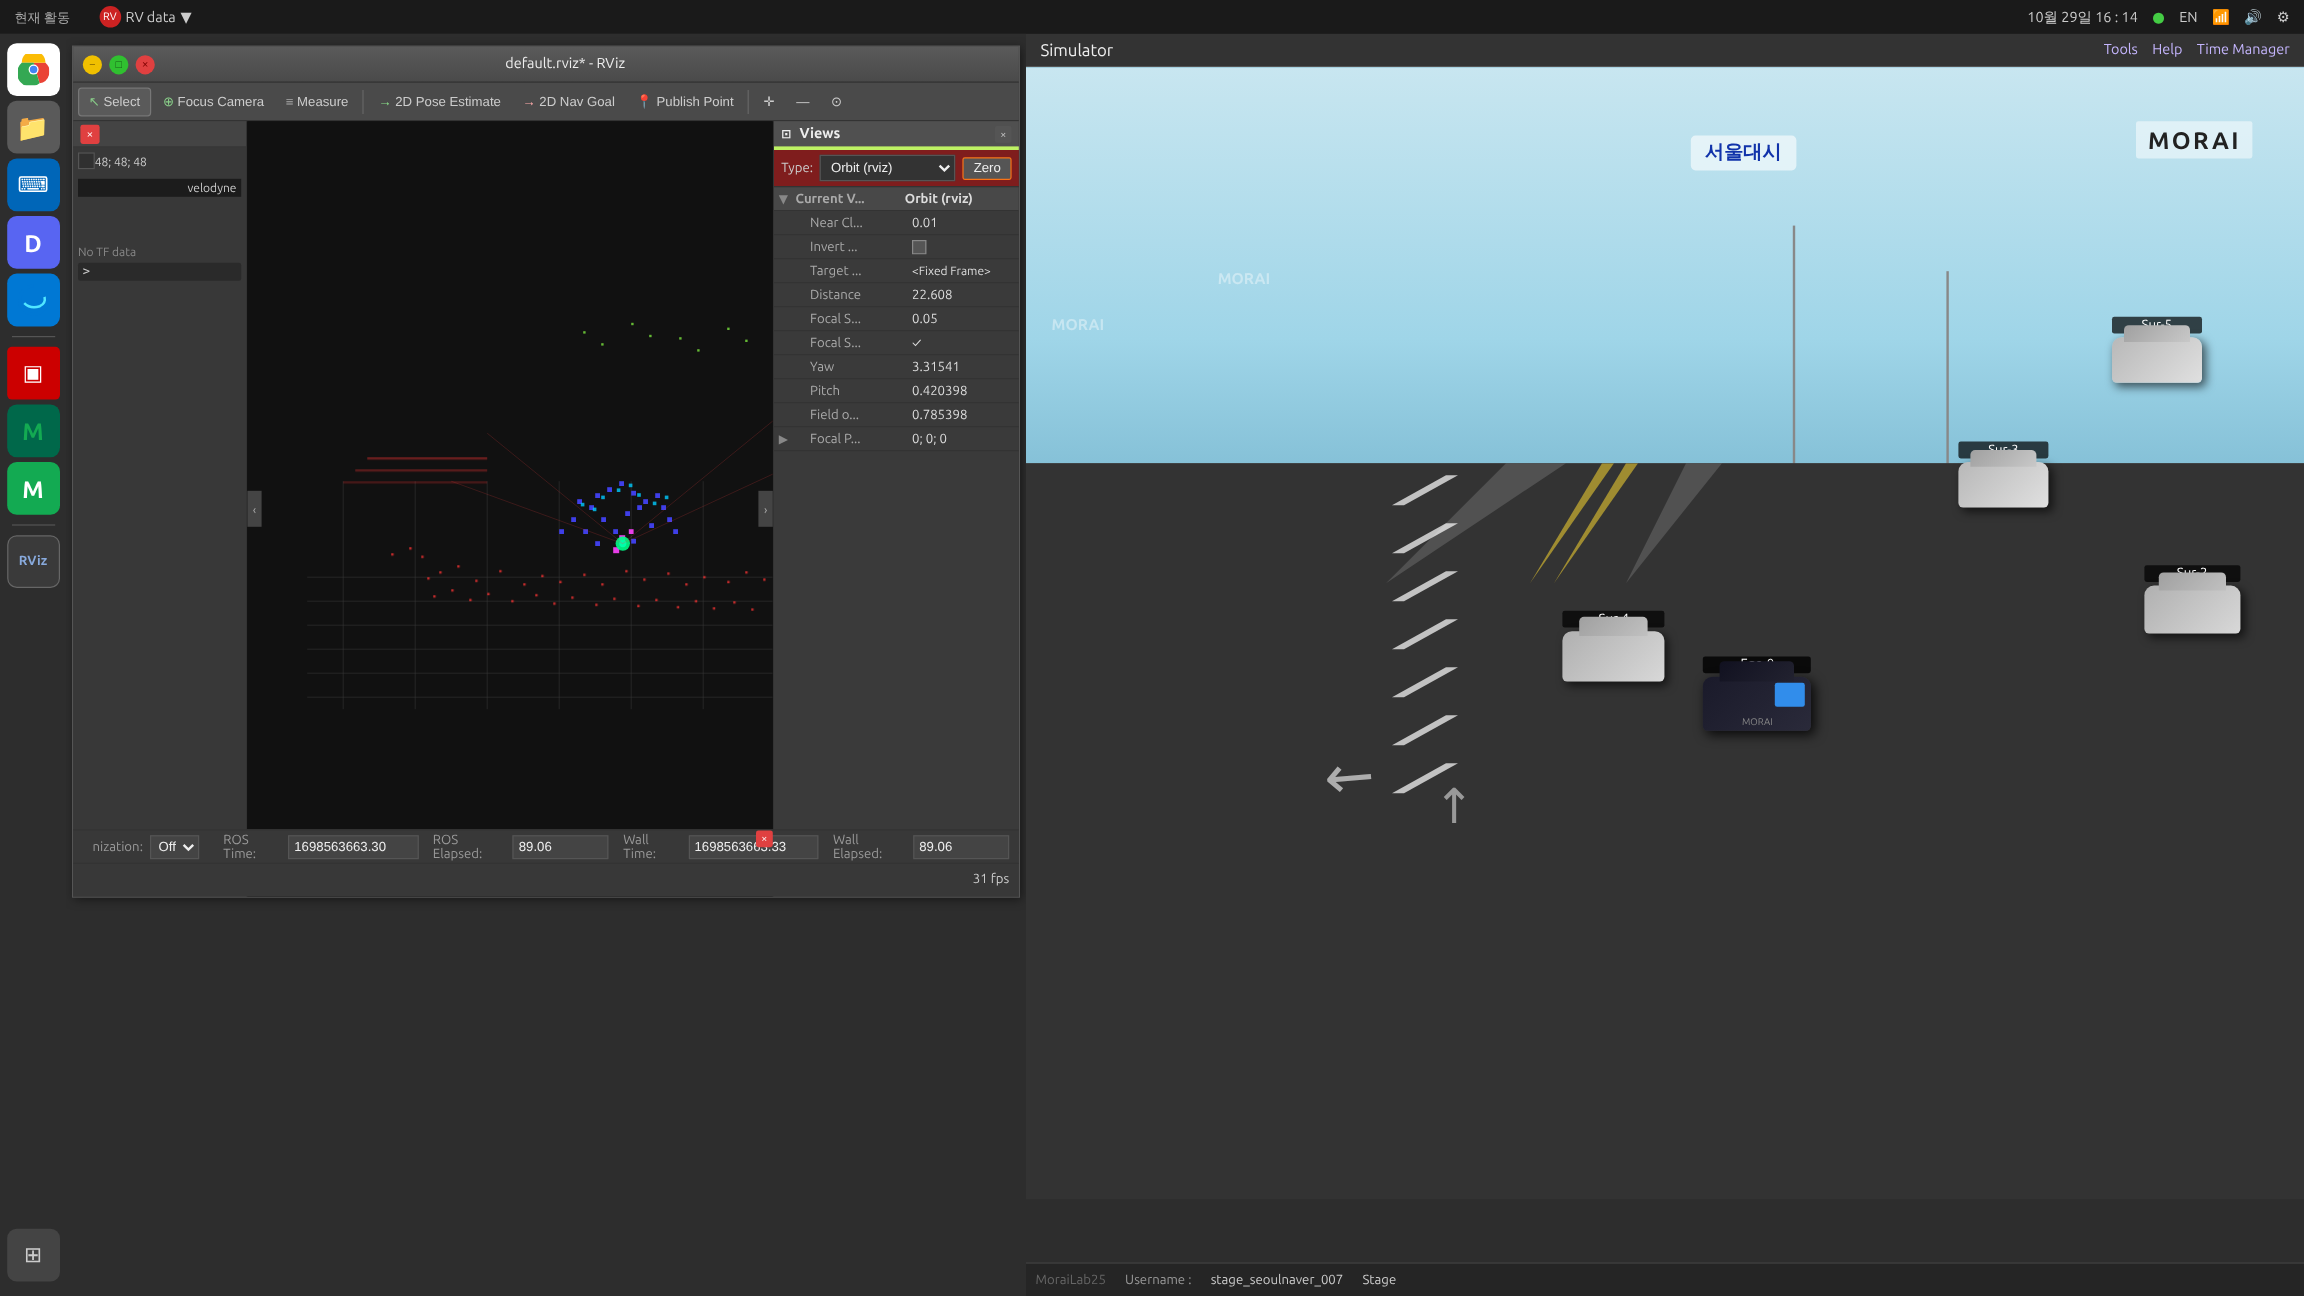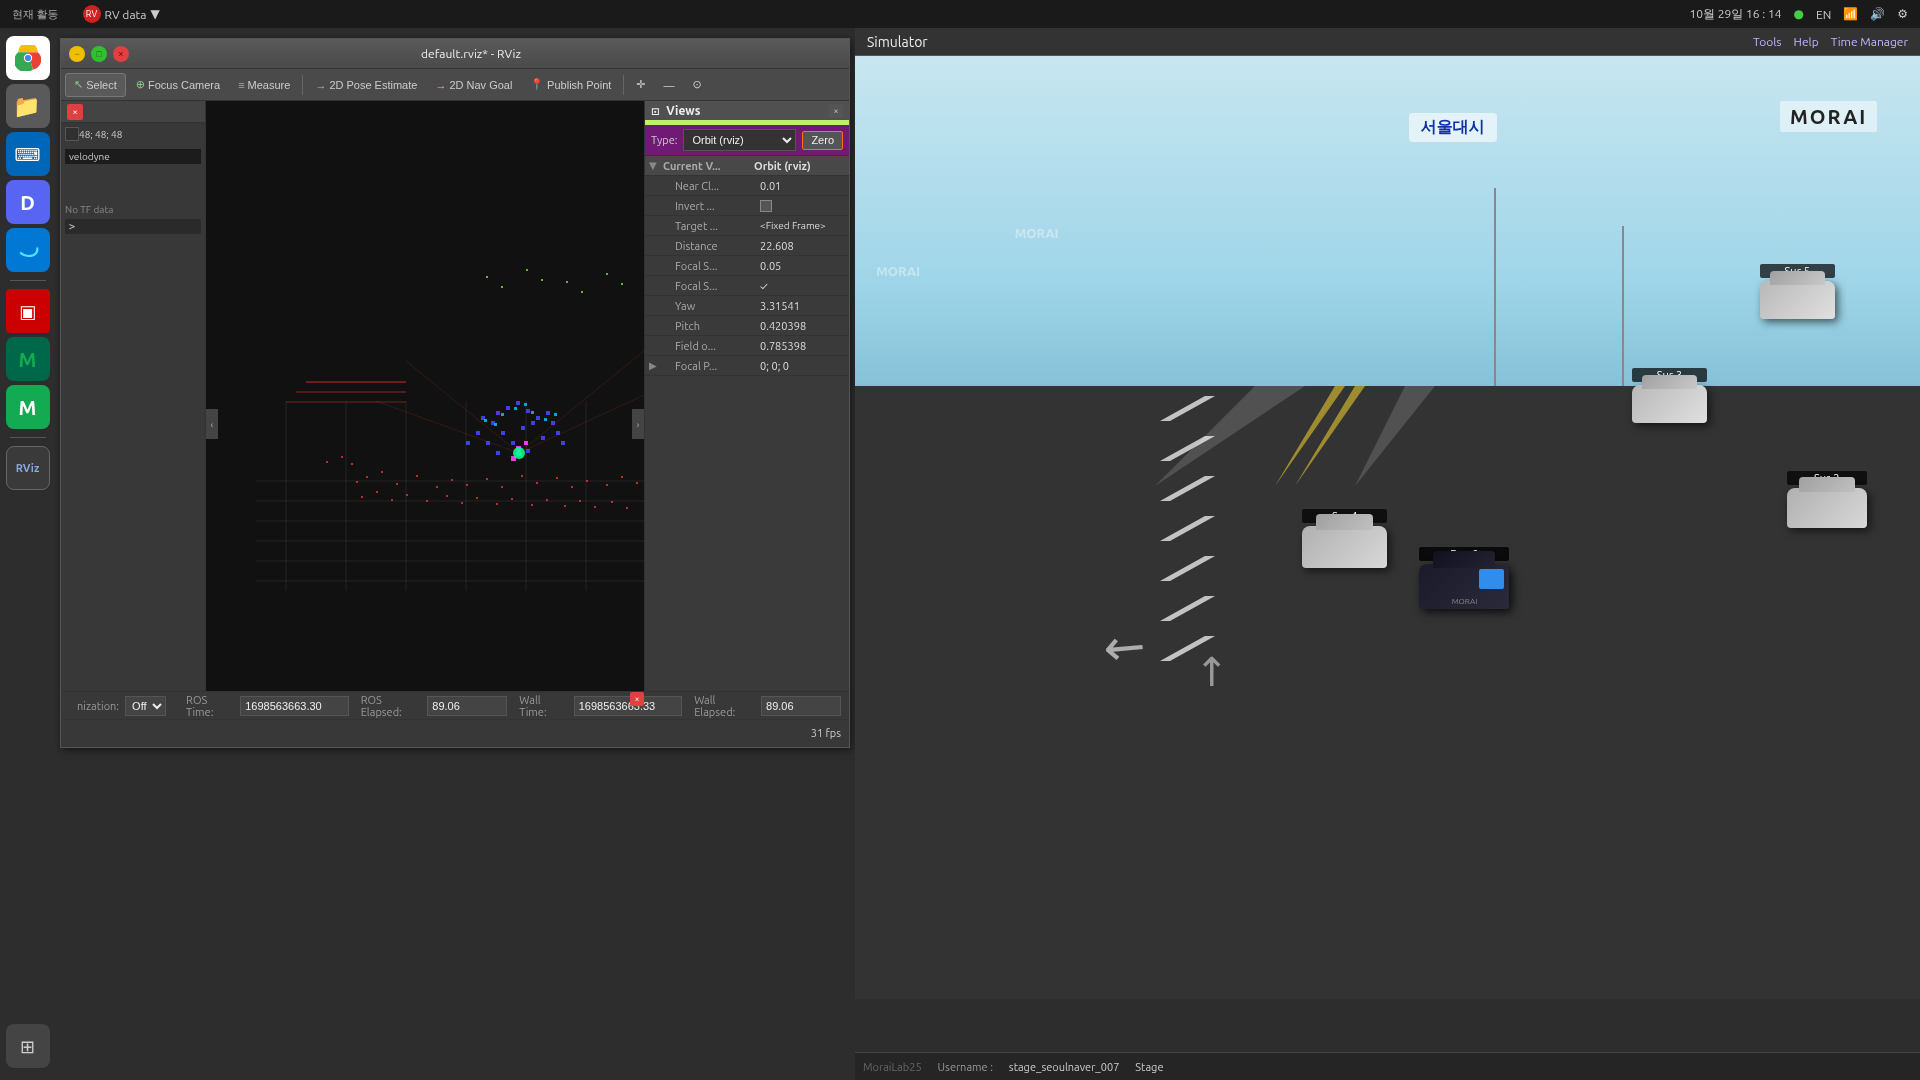--- a/index.html
+++ b/index.html
@@ -230,39 +230,39 @@
       display: flex;
       flex-direction: column;
     }
     .views-header {
       height: 24px;
       background: #505050;
       display: flex;
       align-items: center;
       justify-content: space-between;
       padding: 0 6px;
-      border-bottom: 5px solid #bef264;
+      border-bottom: 3px solid #bef264;
     }
     .views-title { color: #eee; font-size: 12px; font-weight: bold; }
     .close-x-right {
       width: 14px; height: 14px;
       background: #555;
       display: flex; align-items: center; justify-content: center;
       color: #ccc; font-size: 9px; cursor: pointer;
       border-radius: 2px;
     }
 
     
     .type-row {
       display: flex;
       align-items: center;
       padding: 4px 6px;
       gap: 6px;
       border-bottom: 1px solid #333;
-      background: #701a75;
+      background: #7f1d1d;
     }
     .type-label { color: #ccc; font-size: 11px; }
     .type-select {
       flex: 1;
       height: 22px;
       background: #333;
       border: 1px solid #555;
       color: #eee;
       font-size: 11px;
       padding: 0 4px;
@@ -455,20 +455,21 @@
     }
     .sim-status-item { color: #999; font-size: 11px; }
     .sim-status-val { color: #ccc; font-size: 11px; }
 
     
     .velodyne-label {
       color: #ccc;
       font-size: 10px;
       padding: 2px 4px;
       background: rgba(0,0,0,0.5);
+      text-align: right;
     }
   </style>
 </head>
 <body>
 
 <div class="system-bar">
   <div class="system-bar-left">
     <span class="activity-label">현재 활동</span>
     <span style="margin-left:16px; display:flex; align-items:center; gap:4px;">
       <span style="width:18px;height:18px;background:#cc2222;border-radius:50%;display:inline-flex;align-items:center;justify-content:center;font-size:9px;color:white;">RV</span>

